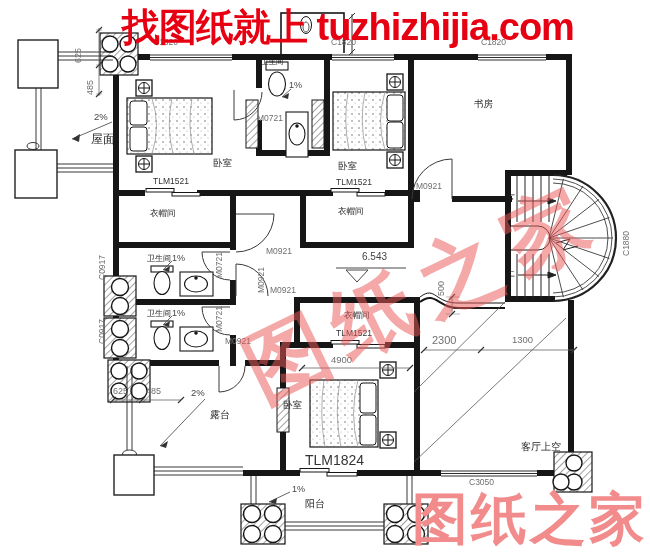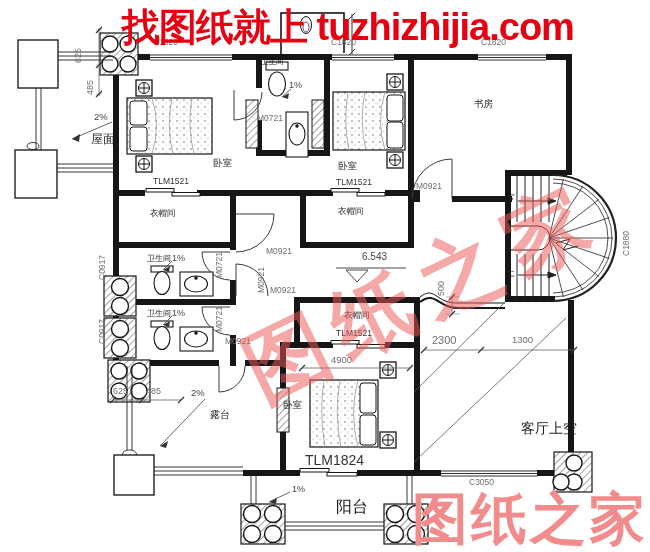--- a/index.html
+++ b/index.html
@@ -380,22 +380,22 @@
   <div class="room" style="left:338px;top:160px">卧室</div>
   <div class="room" style="left:283px;top:399px">卧室</div>
   <div class="room" style="left:474px;top:98px">书房</div>
   <div class="room" style="left:261px;top:57px;font-size:7.5px">卫生间</div>
   <div class="room" style="left:147px;top:253px;font-size:8px">卫生间</div>
   <div class="room" style="left:147px;top:308px;font-size:8px">卫生间</div>
   <div class="room" style="left:150px;top:208px;font-size:8.5px">衣帽间</div>
   <div class="room" style="left:338px;top:206px;font-size:8.5px">衣帽间</div>
   <div class="room" style="left:344px;top:310px;font-size:8.5px">衣帽间</div>
   <div class="room" style="left:210px;top:408px;font-size:10px">露台</div>
-  <div class="room" style="left:336px;top:497px;font-size:16px">阳台</div>
-  <div class="room" style="left:521px;top:420px;font-size:14px">客厅上空</div>
+  <div class="room" style="left:305px;top:497px;font-size:10px">阳台</div>
+  <div class="room" style="left:521px;top:440px;font-size:10px">客厅上空</div>
   <div class="room" style="left:91px;top:131px;font-size:12px">屋面</div>
   <div class="room" style="left:505px;top:192px;font-size:10px">下</div>
   <div class="room" style="left:505px;top:266px;font-size:10px">上</div>
 </div>
 
 <div class="wm" id="wm-top">找图纸就上 tuzhizhijia.com</div>
 <div class="wm" id="wm-diag">图纸之家</div>
 <div class="wm" id="wm-br">图纸之家</div>
 
 </div>

